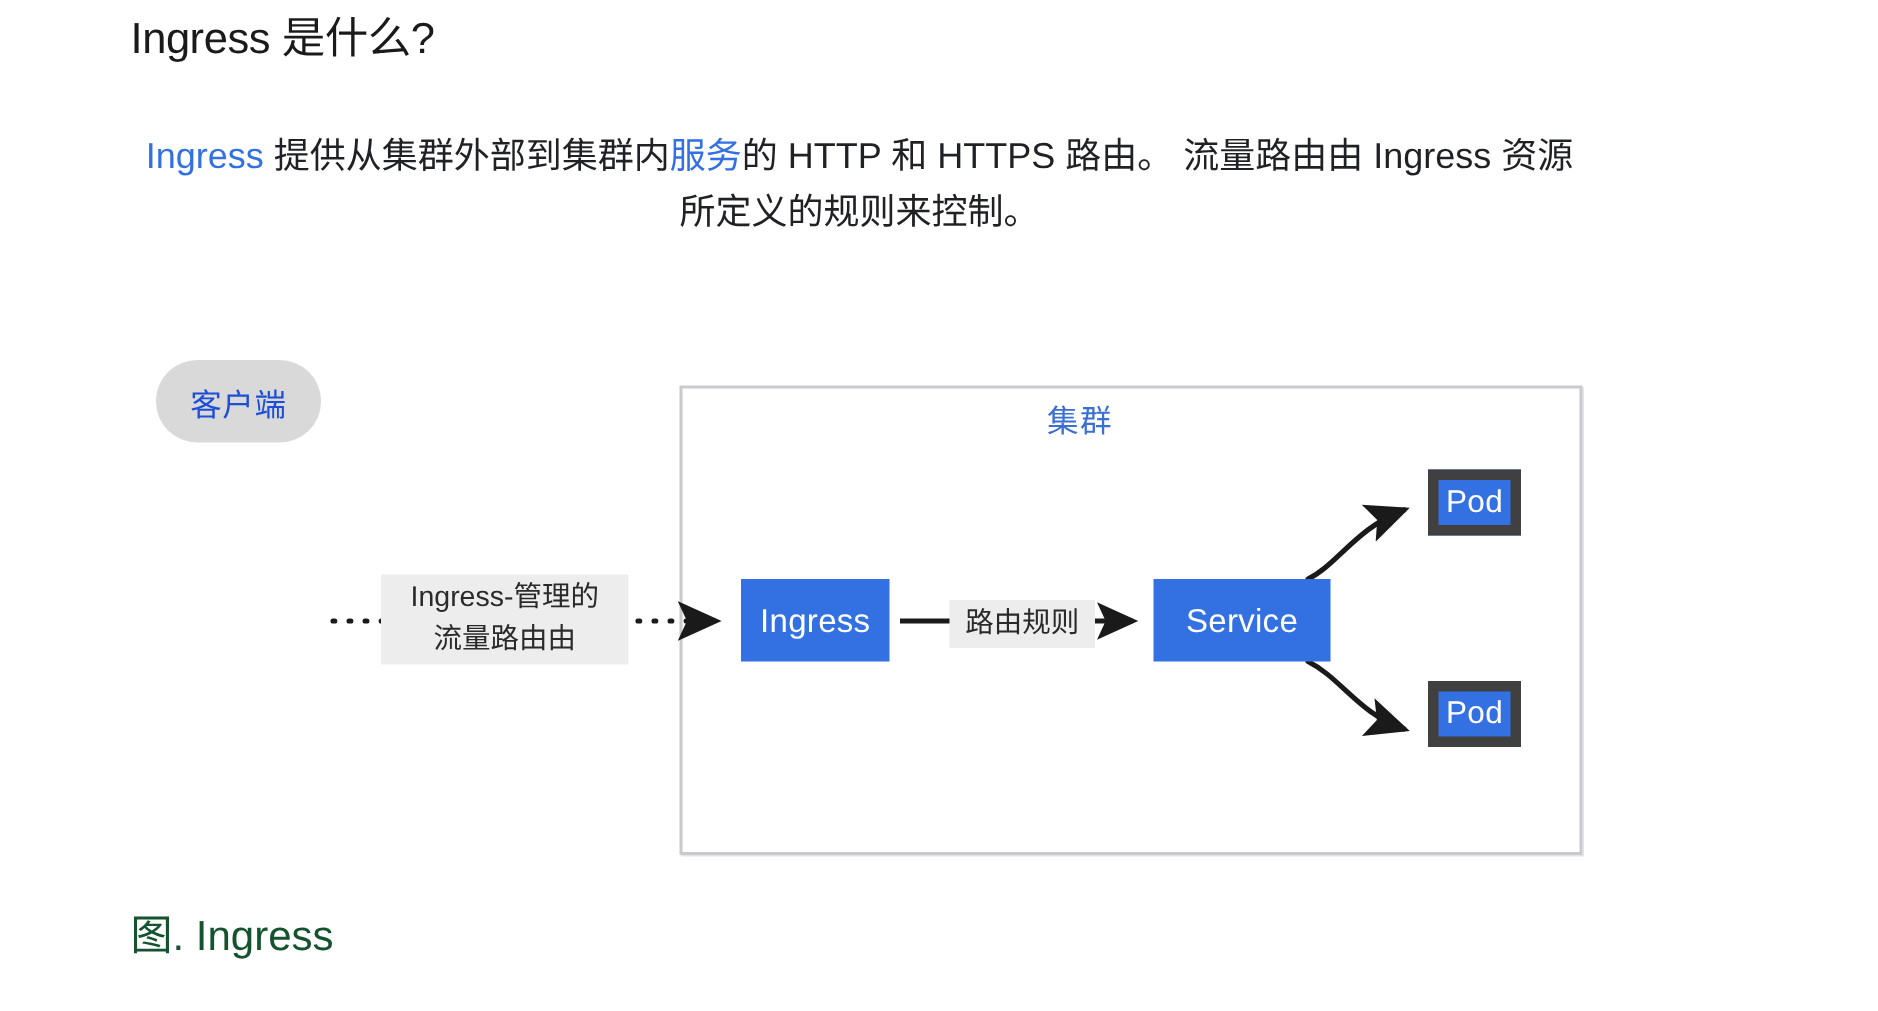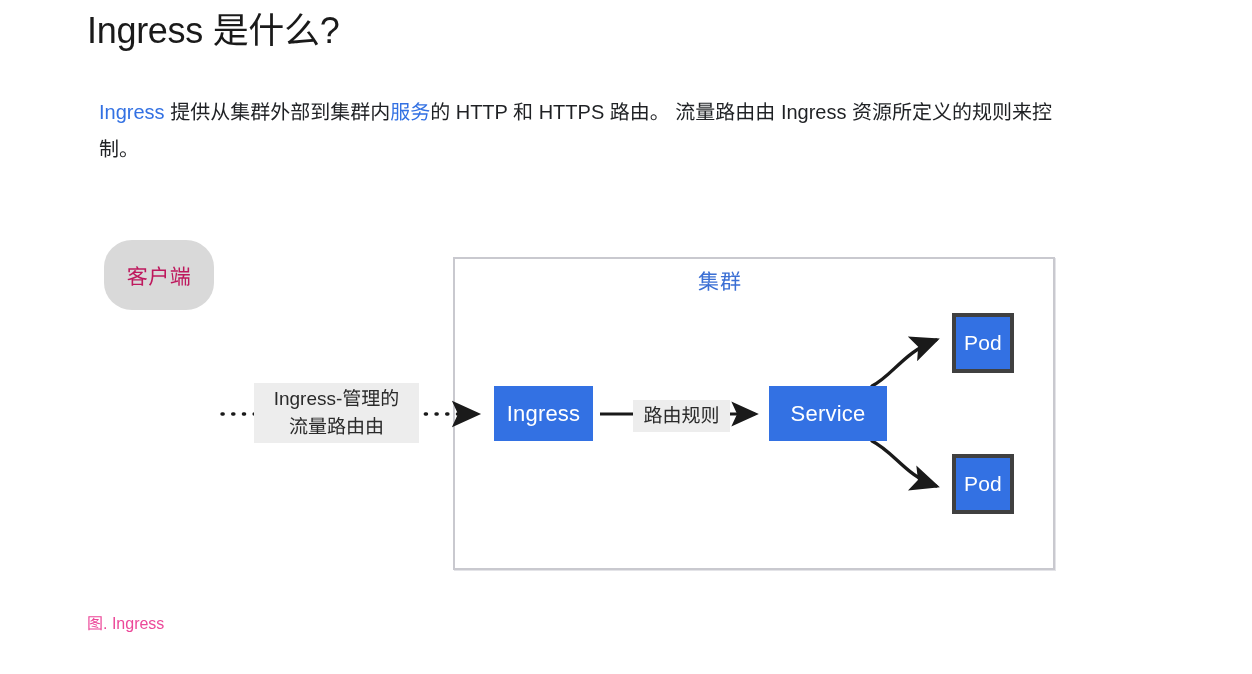--- a/index.html
+++ b/index.html
@@ -25,51 +25,52 @@
 
   
   .content {
     position: absolute;
     left: 87px;
     top: 0;
     width: 1000px;
   }
 
   .page-title {
-    font-size: 36px;
+    font-size: 29px;
     font-weight: 400;
     line-height: 1.15;
     letter-spacing: -0.3px;
     margin: 0;
     padding-top: 10px;
     color: #1a1a1a;
   }
 
   .para {
-    font-size: 20px;
+    font-size: 24px;
     line-height: 37px;
-    margin: 12px;
+    margin: 0;
     color: #1f2124;
     width: 972px;
+    text-align: center;
   }
   .para.p1 { margin-top: 43px; }
   .para.p2 { margin-top: 22px; }
 
   .link {
     color: #3371e3;
     text-decoration: none;
   }
 
   .caption {
     position: absolute;
     left: 87px;
     top: 610px;
-    font-size: 16px;
+    font-size: 28px;
     line-height: 28px;
-    color: #ec4899;
+    color: #14532d;
   }
 
   
   .figure {
     position: absolute;
     left: 0;
     top: 240px;
     width: 1252px;
     height: 350px;
   }
@@ -98,28 +99,28 @@
     font-weight: 400;
     letter-spacing: 1px;
   }
 
   
   .client-pill {
     position: absolute;
     left: 104px;
     top: 388px - 240px;
     width: 110px;
-    height: 70px;
+    height: 55px;
     background: #d9d9d9;
     border-radius: 28px / 27px;
     display: flex;
     align-items: center;
     justify-content: center;
     font-size: 21px;
-    color: #be185d;
+    color: #1d4ed8;
     letter-spacing: 0.5px;
   }
 
   
   .node {
     position: absolute;
     background: #3371e3;
     display: flex;
     align-items: center;
     justify-content: center;
@@ -135,22 +136,22 @@
     height: 55px;
   }
   .node.service {
     left: 769px;
     top: 146px;
     width: 118px;
     height: 55px;
   }
   .node.pod {
     width: 62px;
-    height: 60px;
-    border: 4px solid #404040;
+    height: 44px;
+    border: 7px solid #404040;
     font-size: 21px;
   }
   .node.pod-top {
     left: 952px;
     top: 73px;
   }
   .node.pod-bottom {
     left: 952px;
     top: 214px;
   }

